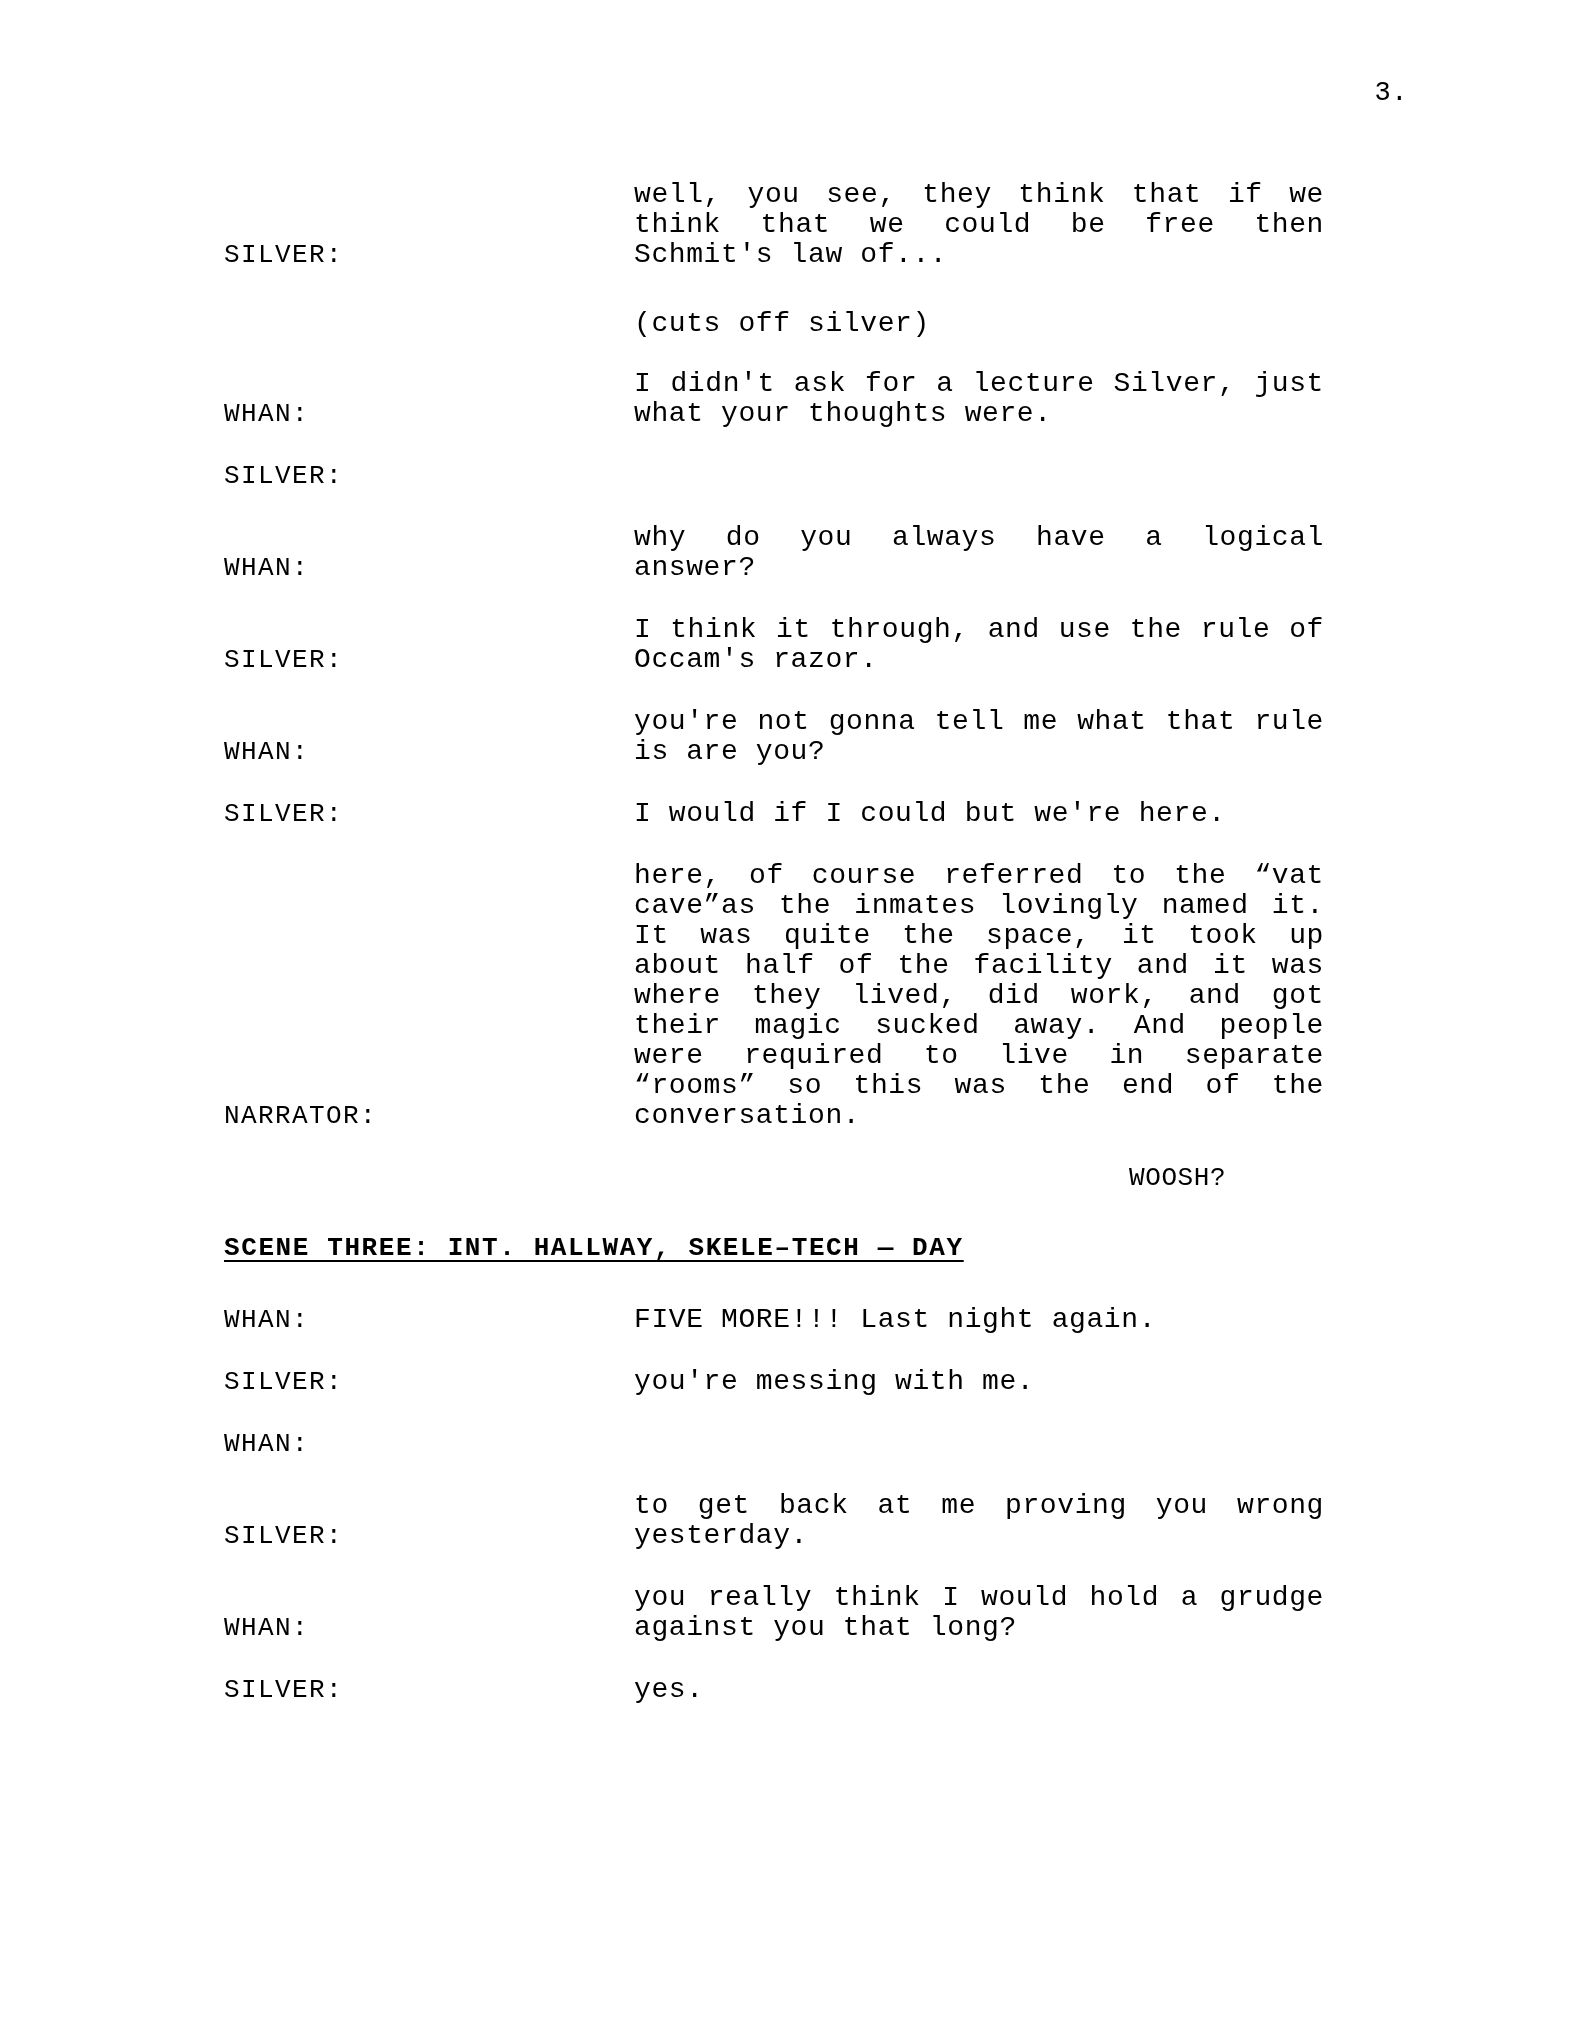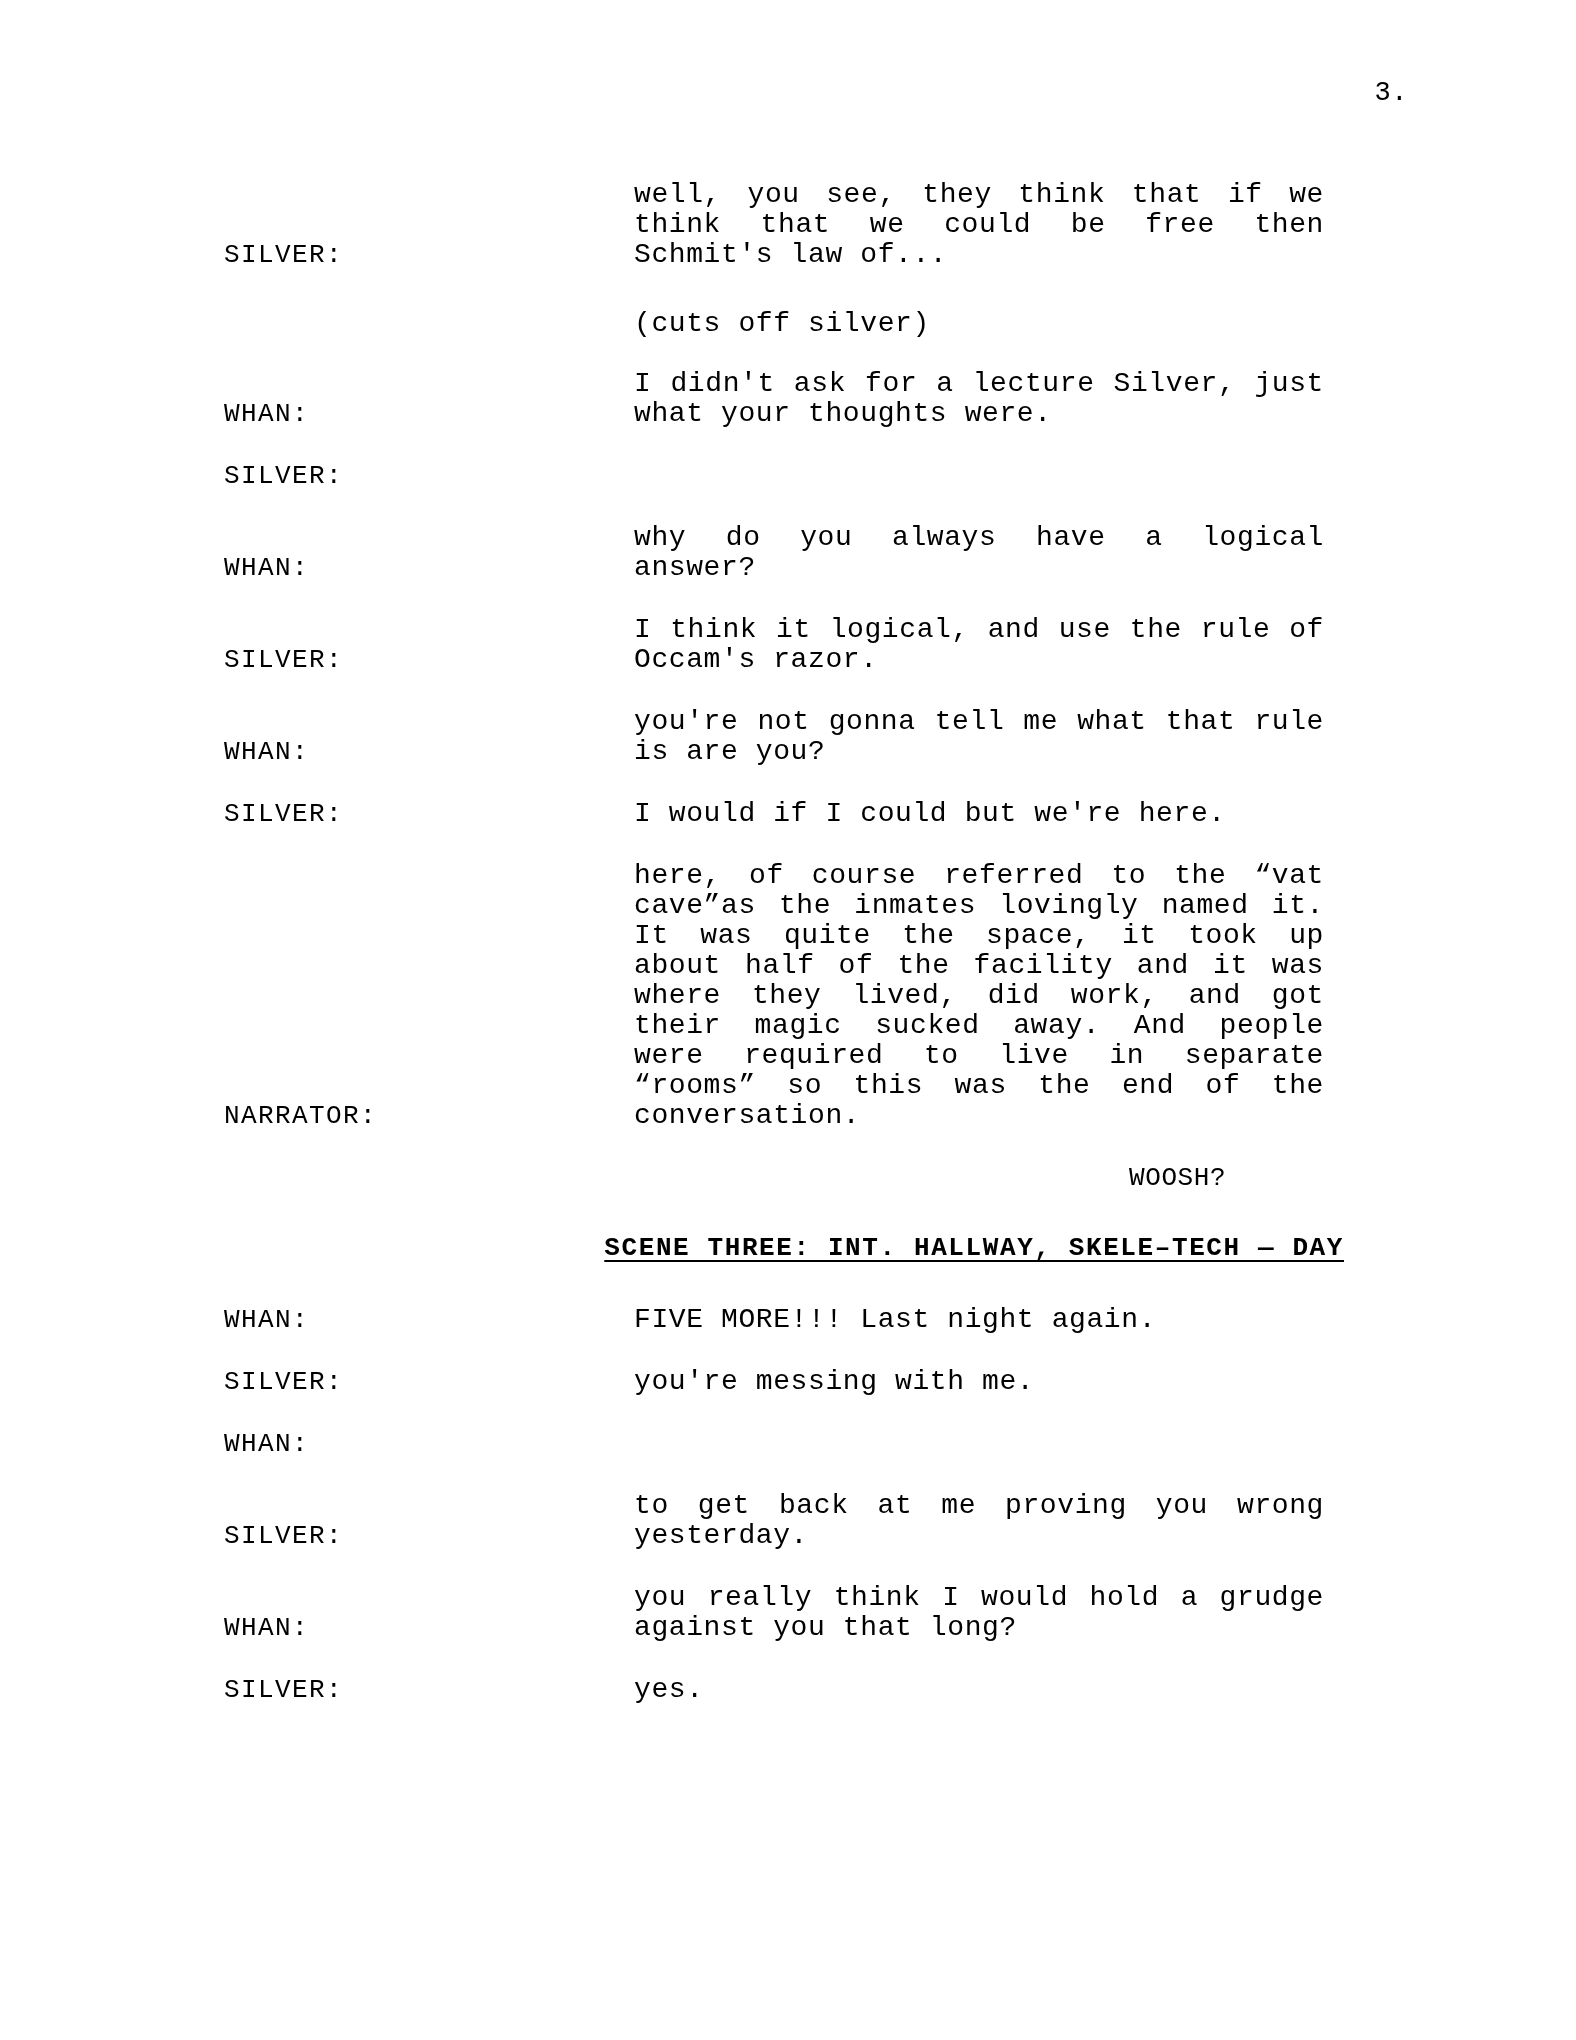--- a/index.html
+++ b/index.html
@@ -66,21 +66,20 @@
     letter-spacing: 0.6px;
   }
   .scene-heading {
     margin-top: 34px;
     margin-bottom: 42px;
     font-size: 26px;
     font-weight: bold;
     letter-spacing: 1.6px;
     text-decoration: underline;
     text-underline-offset: 5px;
-    text-align: right;
   }
 </style>
 </head>
 <body>
 
 <div class="page">
 
   <div class="page-number">3.</div>
 
   <div class="script">
@@ -102,21 +101,21 @@
       <div class="speaker">SILVER:</div>
     </div>
 
     <div class="block">
       <div class="speaker">WHAN:</div>
       <div class="line">why do you always have a logical answer?</div>
     </div>
 
     <div class="block">
       <div class="speaker">SILVER:</div>
-      <div class="line">I think it logical, and use the rule of Occam's razor.</div>
+      <div class="line">I think it through, and use the rule of Occam's razor.</div>
     </div>
 
     <div class="block">
       <div class="speaker">WHAN:</div>
       <div class="line">you're not gonna tell me what that rule is are you?</div>
     </div>
 
     <div class="block">
       <div class="speaker">SILVER:</div>
       <div class="line">I would if I could but we're here.</div>

